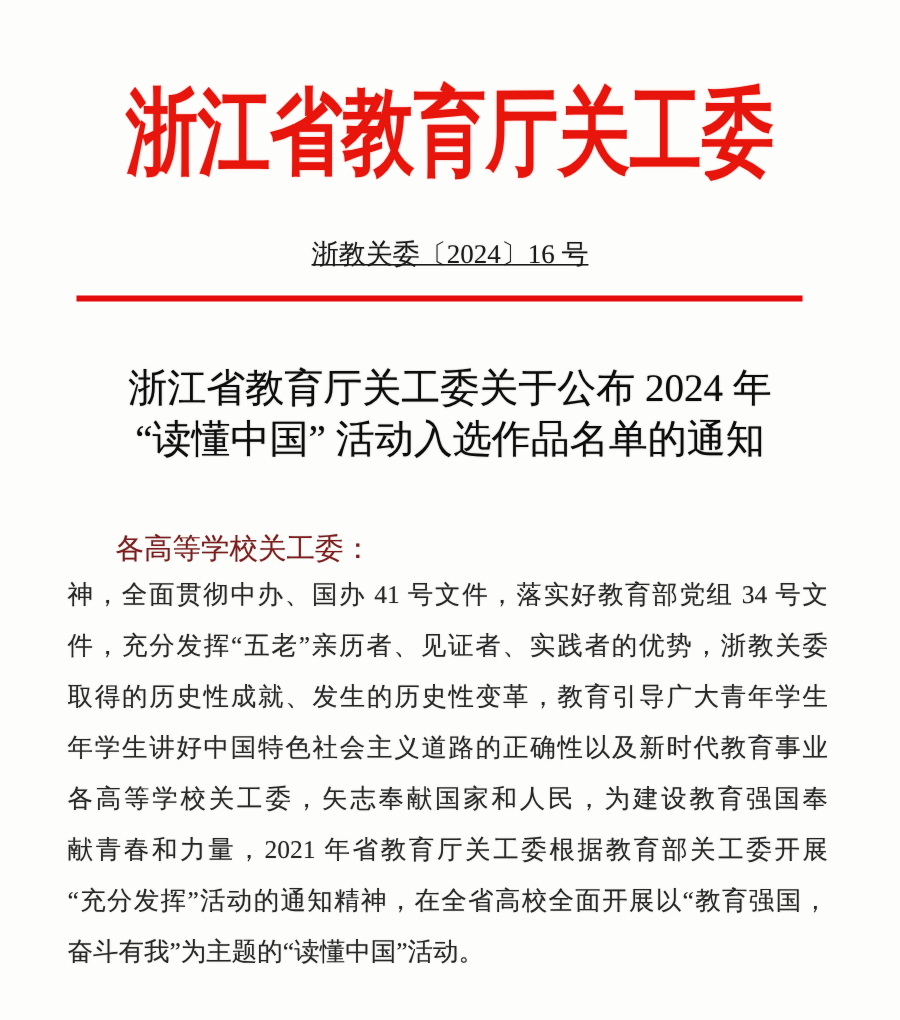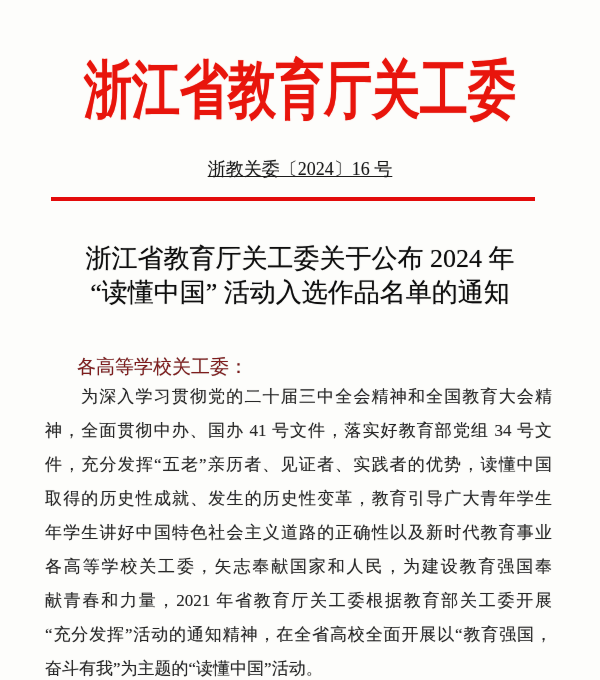--- a/index.html
+++ b/index.html
@@ -104,23 +104,22 @@
   <div class="divider"></div>
 
   <div class="title">
     <div>浙江省教育厅关工委关于公布 2024 年</div>
     <div>“读懂中国” 活动入选作品名单的通知</div>
   </div>
 
   <div class="salutation">各高等学校关工委：</div>
 
   <div class="body-text">
-    <div class="bline indent">为深入学习贯彻党的二十届三中全会精神和全国教育大会精</div>
     <div class="bline">神，全面贯彻中办、国办 41 号文件，落实好教育部党组 34 号文</div>
-    <div class="bline">件，充分发挥“五老”亲历者、见证者、实践者的优势，读懂中国</div>
+    <div class="bline">件，充分发挥“五老”亲历者、见证者、实践者的优势，浙教关委</div>
     <div class="bline">取得的历史性成就、发生的历史性变革，教育引导广大青年学生</div>
     <div class="bline">年学生讲好中国特色社会主义道路的正确性以及新时代教育事业</div>
     <div class="bline">各高等学校关工委，矢志奉献国家和人民，为建设教育强国奉</div>
     <div class="bline">献青春和力量，2021 年省教育厅关工委根据教育部关工委开展</div>
     <div class="bline">“充分发挥”活动的通知精神，在全省高校全面开展以“教育强国，</div>
     <div class="bline final">奋斗有我”为主题的“读懂中国”活动。</div>
   </div>
 
 </div>
 

